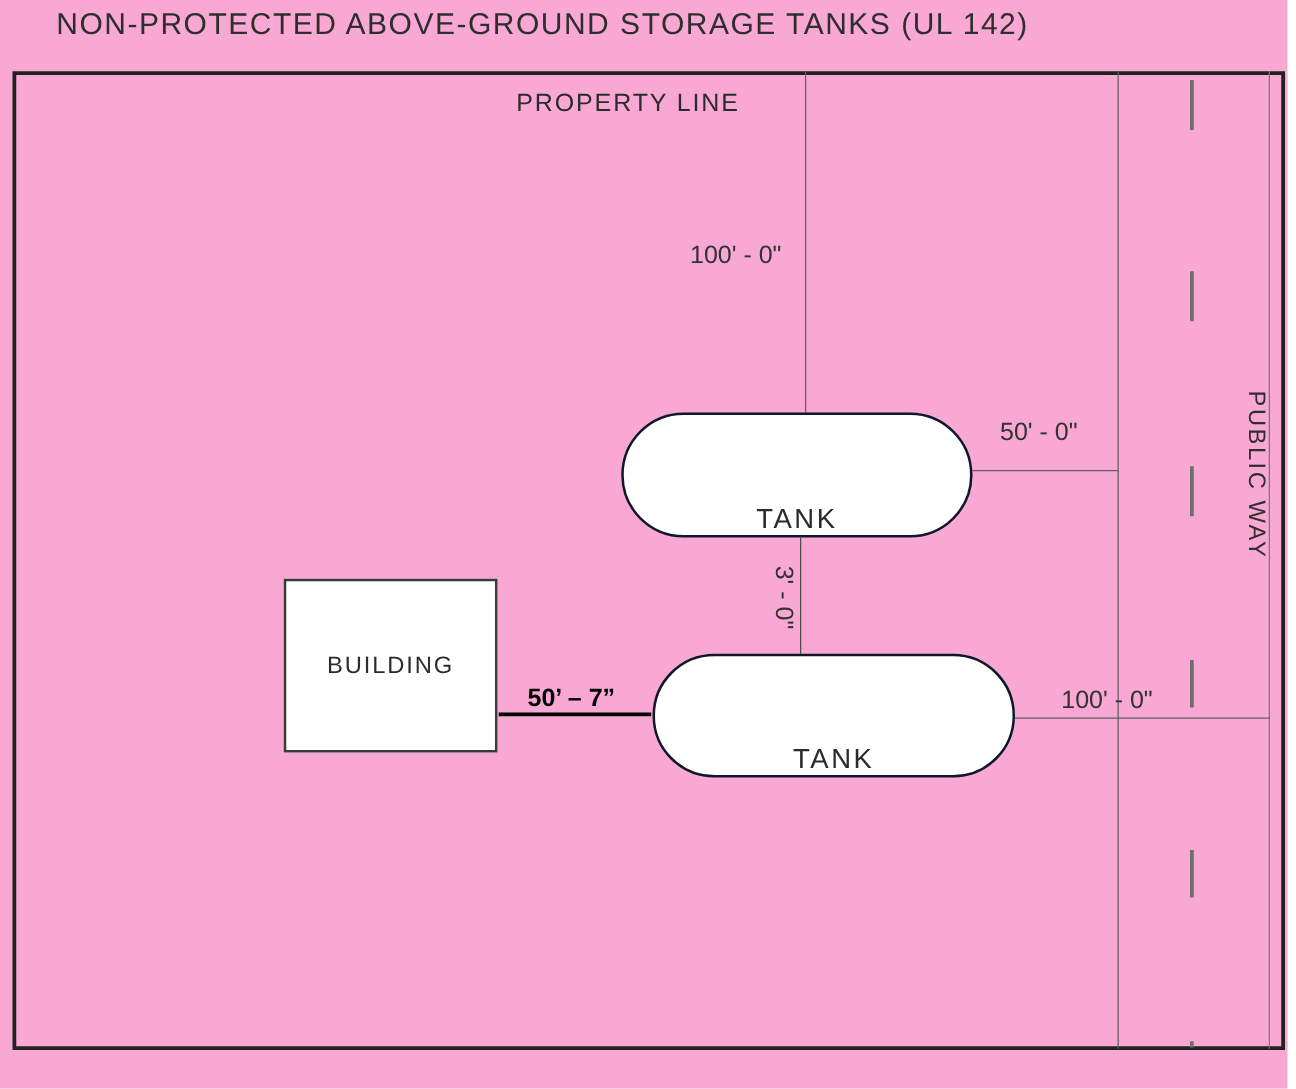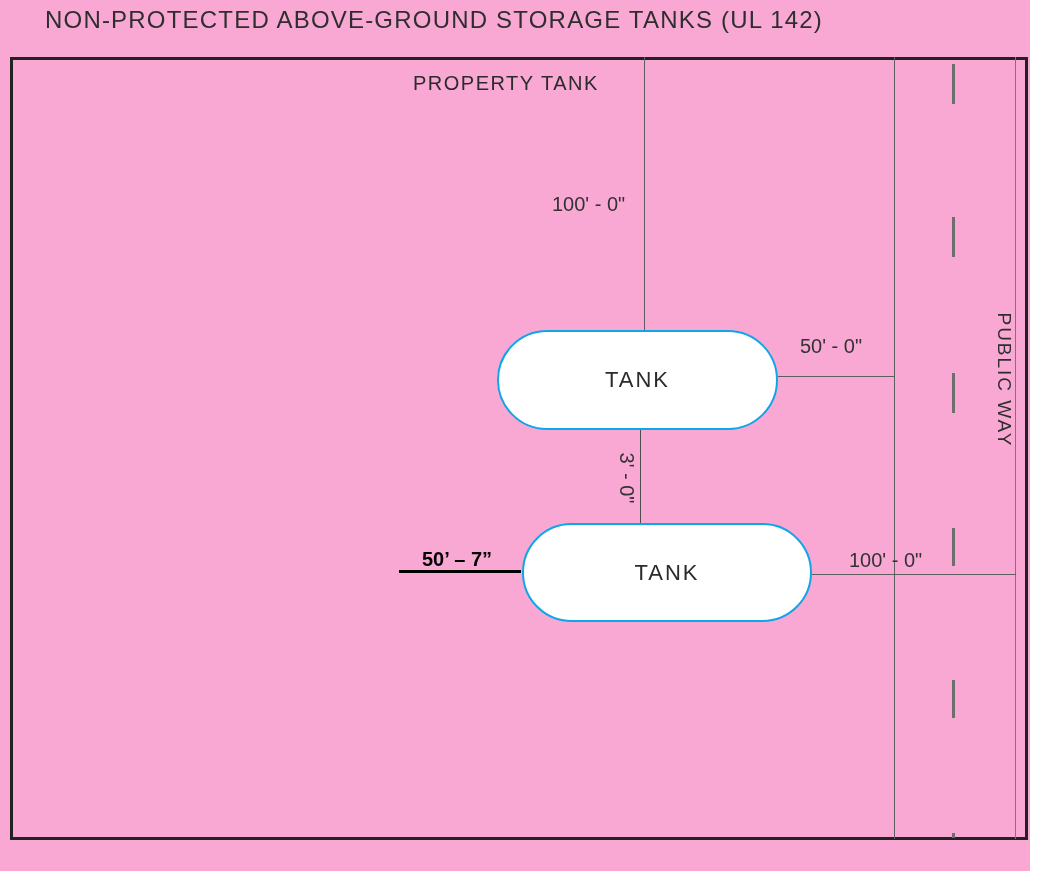--- a/index.html
+++ b/index.html
@@ -6,22 +6,22 @@
   #page{position:relative;width:1030px;height:871px;background:#f9a8d4;overflow:hidden;
         font-family:Liberation Sans, sans-serif;color:#2b2b2b;}
   .abs{position:absolute;}
   #title{left:45px;top:6px;font-size:24px;letter-spacing:1.2px;color:#2e2e2e;white-space:nowrap;}
   #plan-border{left:10px;top:57px;width:1018px;height:783px;border:3px solid #222;box-sizing:border-box;}
   .vline{background:#5f5f5f;width:1px;}
   .hline{background:#5f5f5f;height:1px;}
   .dash{left:952px;width:3px;background:#6e6e6e;}
   .dim{font-size:20px;color:#333;white-space:nowrap;}
   .shape-label{font-size:22px;letter-spacing:2px;color:#2b2b2b;}
-  .tank{border:2px solid #0ea5e9;border-radius:50px;box-sizing:border-box;background:#fff;
-        display:flex;align-items:center;justify-content:center;}
+  .tank{border:2px solid #0f172a;border-radius:50px;box-sizing:border-box;background:#fff;
+        display:flex;align-items:flex-end;justify-content:center;}
   #upper-tank{left:497px;top:330px;width:281px;height:100px;}
   #lower-tank{left:522px;top:523px;width:290px;height:99px;}
   #building{left:227px;top:463px;width:171px;height:139px;border:2px solid #3a3a3a;box-sizing:border-box;
             display:flex;align-items:center;justify-content:center;background:#fff;}
   #building .shape-label{font-size:19px;letter-spacing:1.5px;}
   #property-line-label{left:413px;top:72px;font-size:20px;letter-spacing:1.5px;white-space:nowrap;}
   #dim-top{left:552px;top:193px;}
   #dim-right-50{left:800px;top:335px;}
   #dim-lower-100{left:849px;top:549px;}
   #dim-bold{left:422px;top:548px;font-weight:bold;font-size:20px;color:#000;}
@@ -46,40 +46,43 @@
 
   <div class="abs dash" style="top:64px;height:40px;"></div>
   <div class="abs dash" style="top:217px;height:40px;"></div>
   <div class="abs dash" style="top:373px;height:40px;"></div>
   <div class="abs dash" style="top:528px;height:38px;"></div>
   <div class="abs dash" style="top:680px;height:38px;"></div>
   <div class="abs dash" style="top:833px;height:5px;"></div>
 
   <div class="abs vline" style="left:644px;top:57px;height:273px;"></div>
 
-  <div class="abs" id="property-line-label">PROPERTY TANK</div>
+  <div class="abs" id="property-line-label">PROPERTY LINE</div>
 
   <div class="abs dim" id="dim-top">100' - 0"</div>
 
   <div class="abs tank" id="upper-tank">
     <span class="shape-label">TANK</span>
   </div>
 
   <div class="abs hline" style="left:778px;top:376px;width:117px;"></div>
   <div class="abs dim" id="dim-right-50">50' - 0"</div>
 
   <div class="abs vline" style="left:640px;top:430px;height:93px;background:#4d4d4d;"></div>
   <div class="abs" id="dim-between-tanks">3' - 0"</div>
 
   <div class="abs tank" id="lower-tank">
     <span class="shape-label">TANK</span>
   </div>
 
   <div class="abs hline" style="left:812px;top:574px;width:204px;"></div>
   <div class="abs dim" id="dim-lower-100">100' - 0"</div>
 
+  <div class="abs" id="building">
+    <span class="shape-label">BUILDING</span>
+  </div>
 
   <div class="abs" id="bold-line"></div>
   <div class="abs" id="dim-bold">50’ – 7”</div>
 
   <div class="abs" id="public-way-label">PUBLIC WAY</div>
 
 </div>
 
 </body></html>

